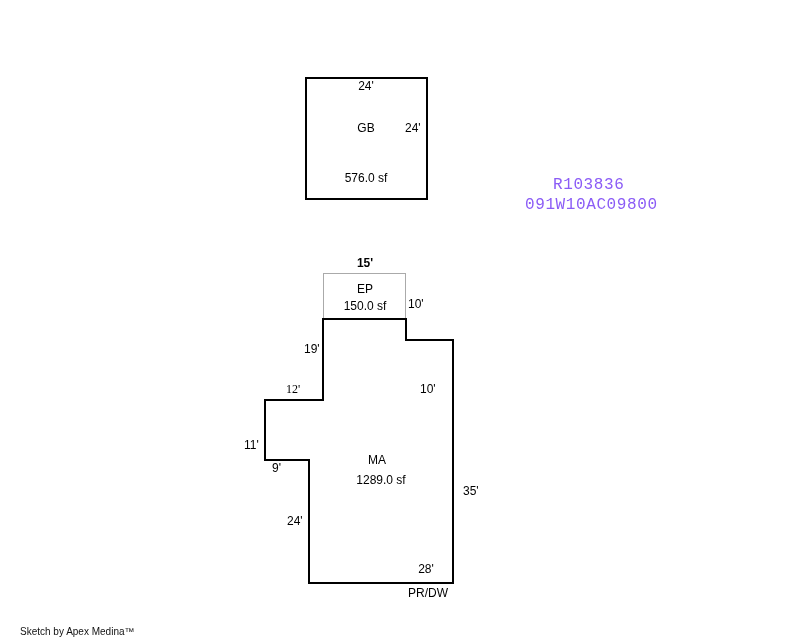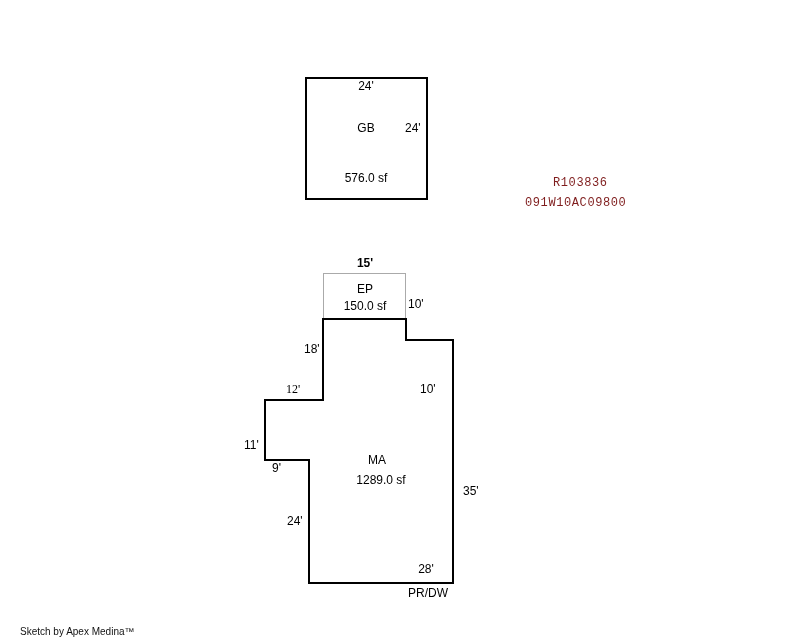--- a/index.html
+++ b/index.html
@@ -37,23 +37,23 @@
     color: #000000;
   }
   .txt.center {
     transform: translateX(-50%);
     text-align: center;
   }
   .label-mono {
     position: absolute;
     white-space: nowrap;
     font-family: "Liberation Mono", monospace;
-    font-size: 12px;
+    font-size: 16px;
     letter-spacing: 0.6px;
-    color: #7f1d1d;
+    color: #8b5cf6;
   }
   .credit {
     position: absolute;
     left: 4px;
     top: 626px;
     font-family: "Liberation Sans", sans-serif;
     font-size: 10px;
     color: #111111;
     white-space: nowrap;
   }
@@ -80,21 +80,21 @@
   <div class="txt center" style="left:350px; top:142px;margin-top:30px;">576.0 sf</div>
 
   <div class="label-mono" style="left:537px; top:176px;">R103836</div>
   <div class="label-mono" style="left:509px; top:196px;">091W10AC09800</div>
 
   <div class="txt center" style="left:349px; top:257px;font-weight:bold;">15'</div>
   <div class="txt" style="left:392px; top:298px;">10'</div>
   <div class="txt center" style="left:349px; top:283px;">EP</div>
   <div class="txt center" style="left:349px; top:300px;">150.0 sf</div>
 
-  <div class="txt" style="left:288px; top:343px;">18'</div>
+  <div class="txt" style="left:288px; top:343px;">19'</div>
   <div class="txt" style="left:270px; top:383px;font-family:Liberation Serif, serif;">12'</div>
   <div class="txt" style="left:404px; top:383px;">10'</div>
   <div class="txt" style="left:228px; top:424px;margin-top:15px;">11'</div>
   <div class="txt" style="left:256px; top:462px;">9'</div>
   <div class="txt" style="left:271px; top:515px;">24'</div>
   <div class="txt" style="left:447px; top:485px;">35'</div>
   <div class="txt center" style="left:365px; top:563px;margin-left:45px;">28'</div>
 
   <div class="txt center" style="left:361px; top:454px;">MA</div>
   <div class="txt center" style="left:365px; top:474px;">1289.0 sf</div>

